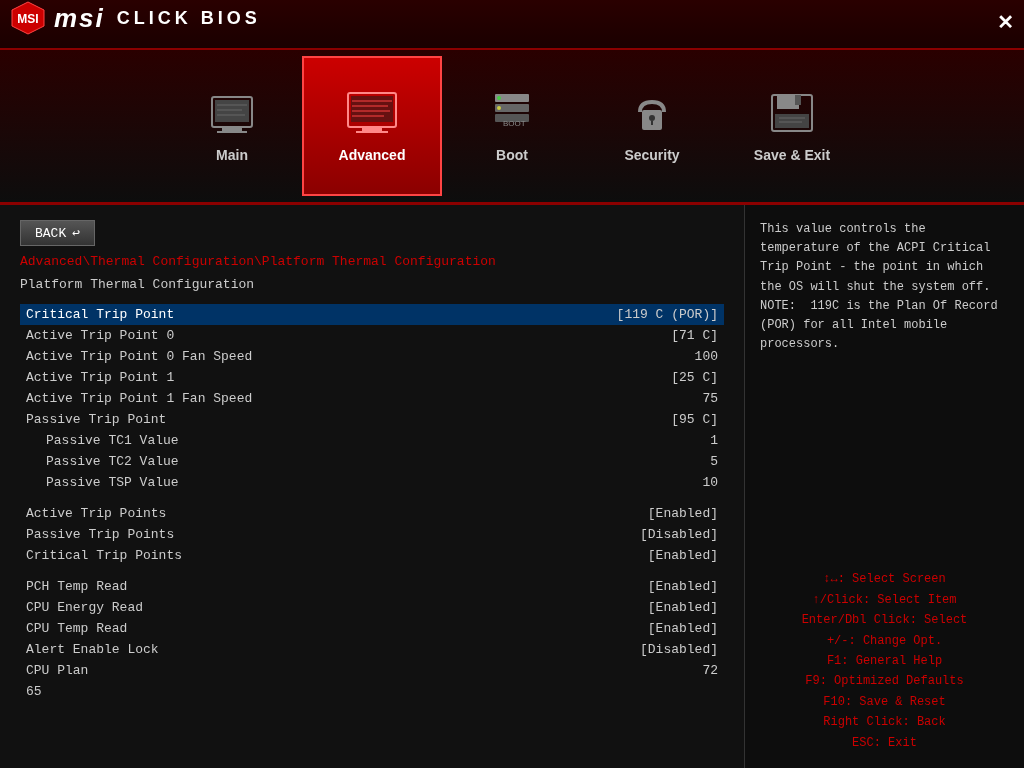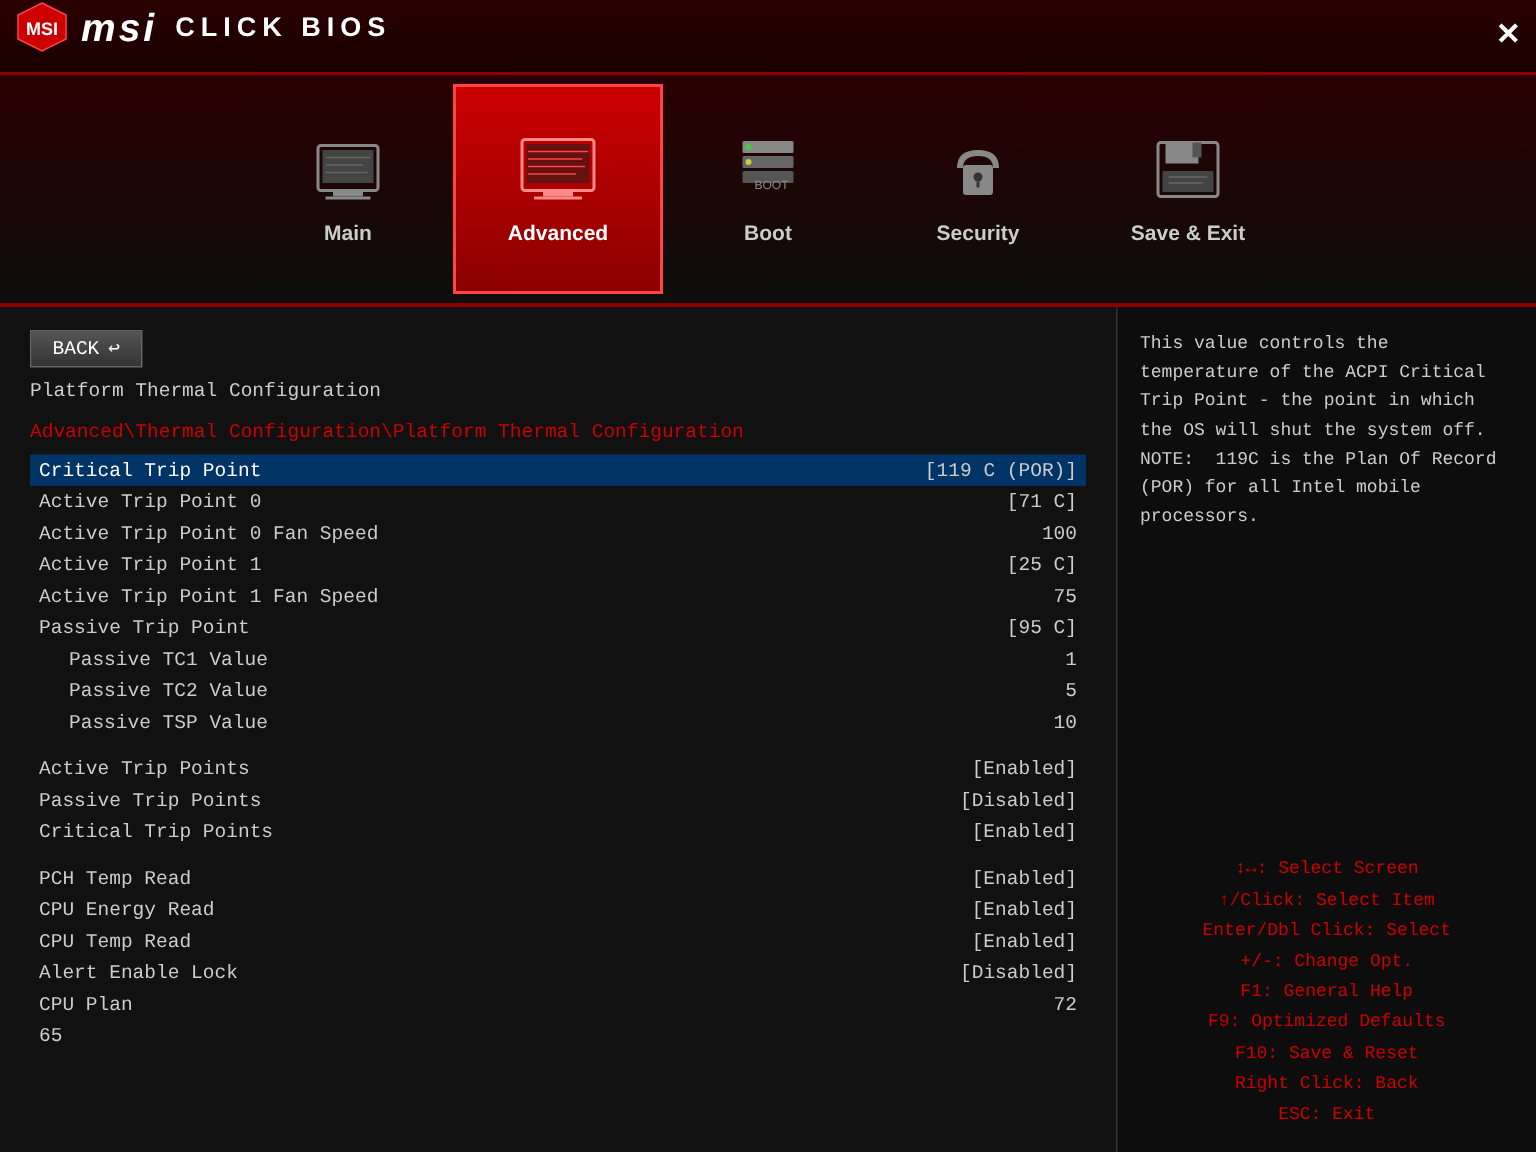--- a/index.html
+++ b/index.html
@@ -340,23 +340,23 @@
 
   <div id="left-panel">
 
     <div id="back-btn-container">
       <button id="back-btn">
         <span>BACK</span>
         <span>↩</span>
       </button>
     </div>
 
+    <div id="breadcrumb">Advanced\Thermal Configuration\Platform Thermal Configuration</div>
+
     <div id="page-title">Platform Thermal Configuration</div>
-
-    <div id="breadcrumb">Advanced\Thermal Configuration\Platform Thermal Configuration</div>
 
     <div id="settings-list">
     <div class="setting-row selected">
           <span class="setting-name">Critical Trip Point</span>
           <span class="setting-value">[119 C (POR)]</span>
         </div>
         <div class="setting-row">
           <span class="setting-name">Active Trip Point 0</span>
           <span class="setting-value">[71 C]</span>
         </div>

